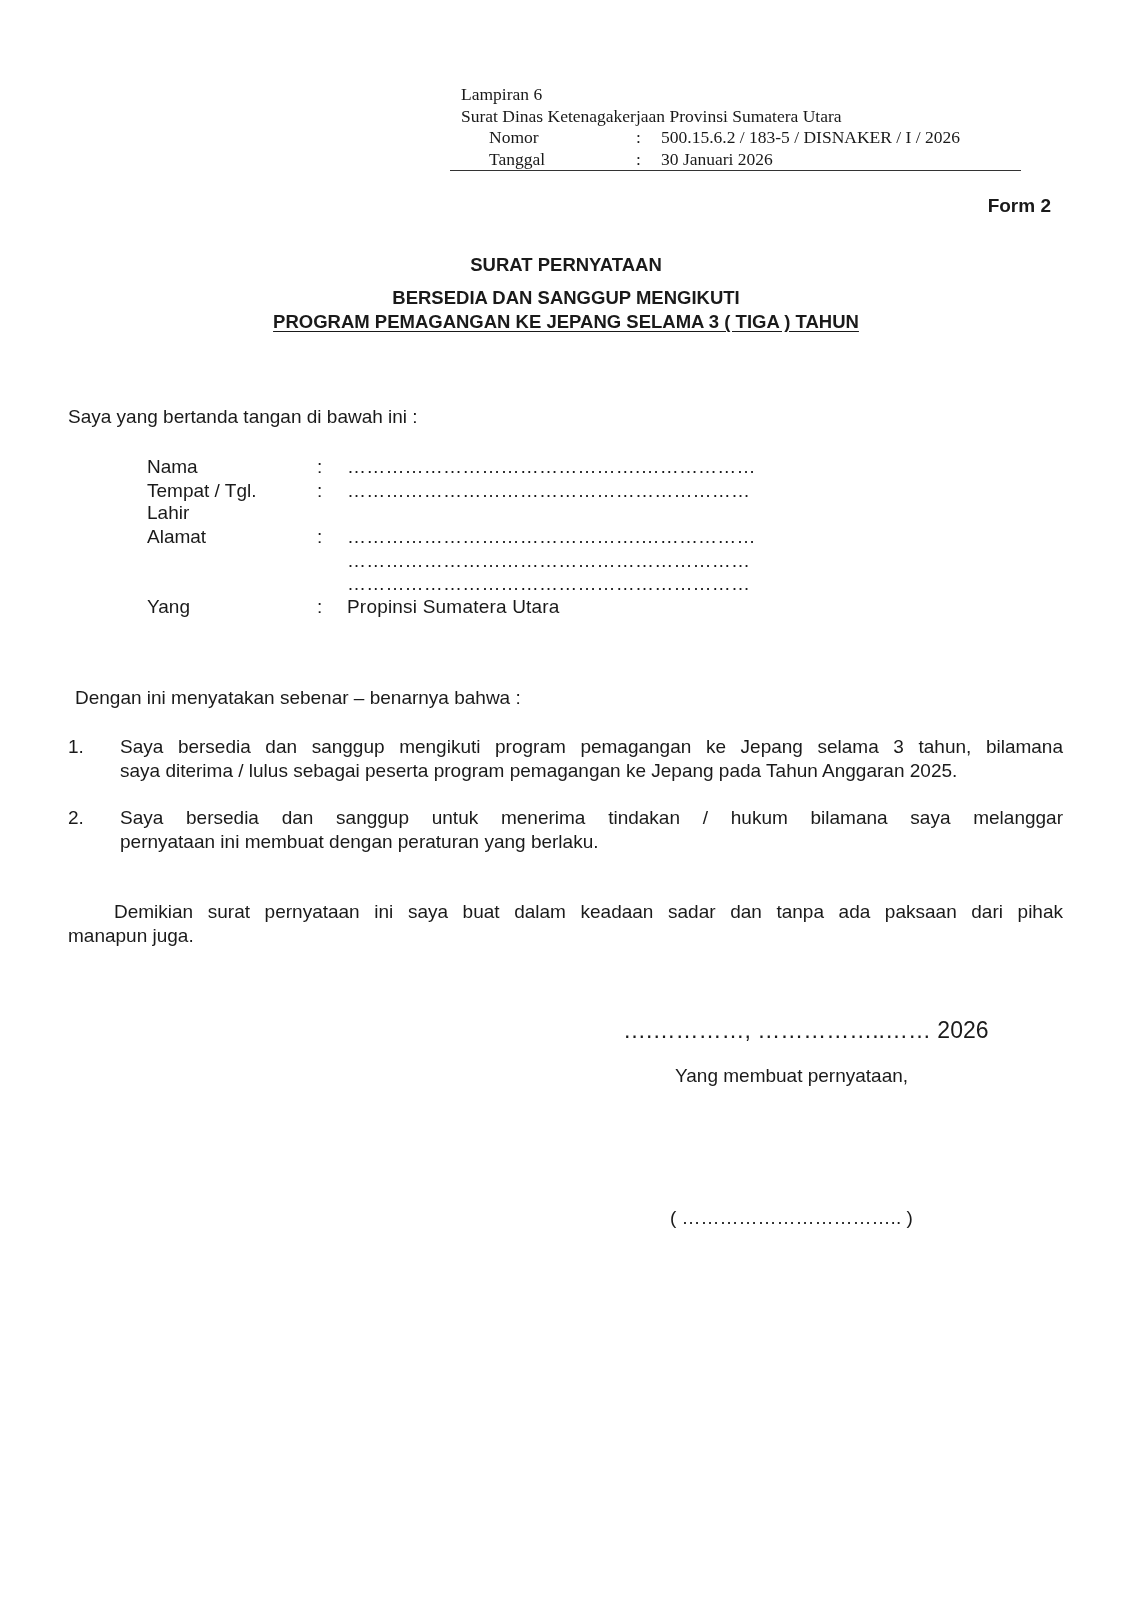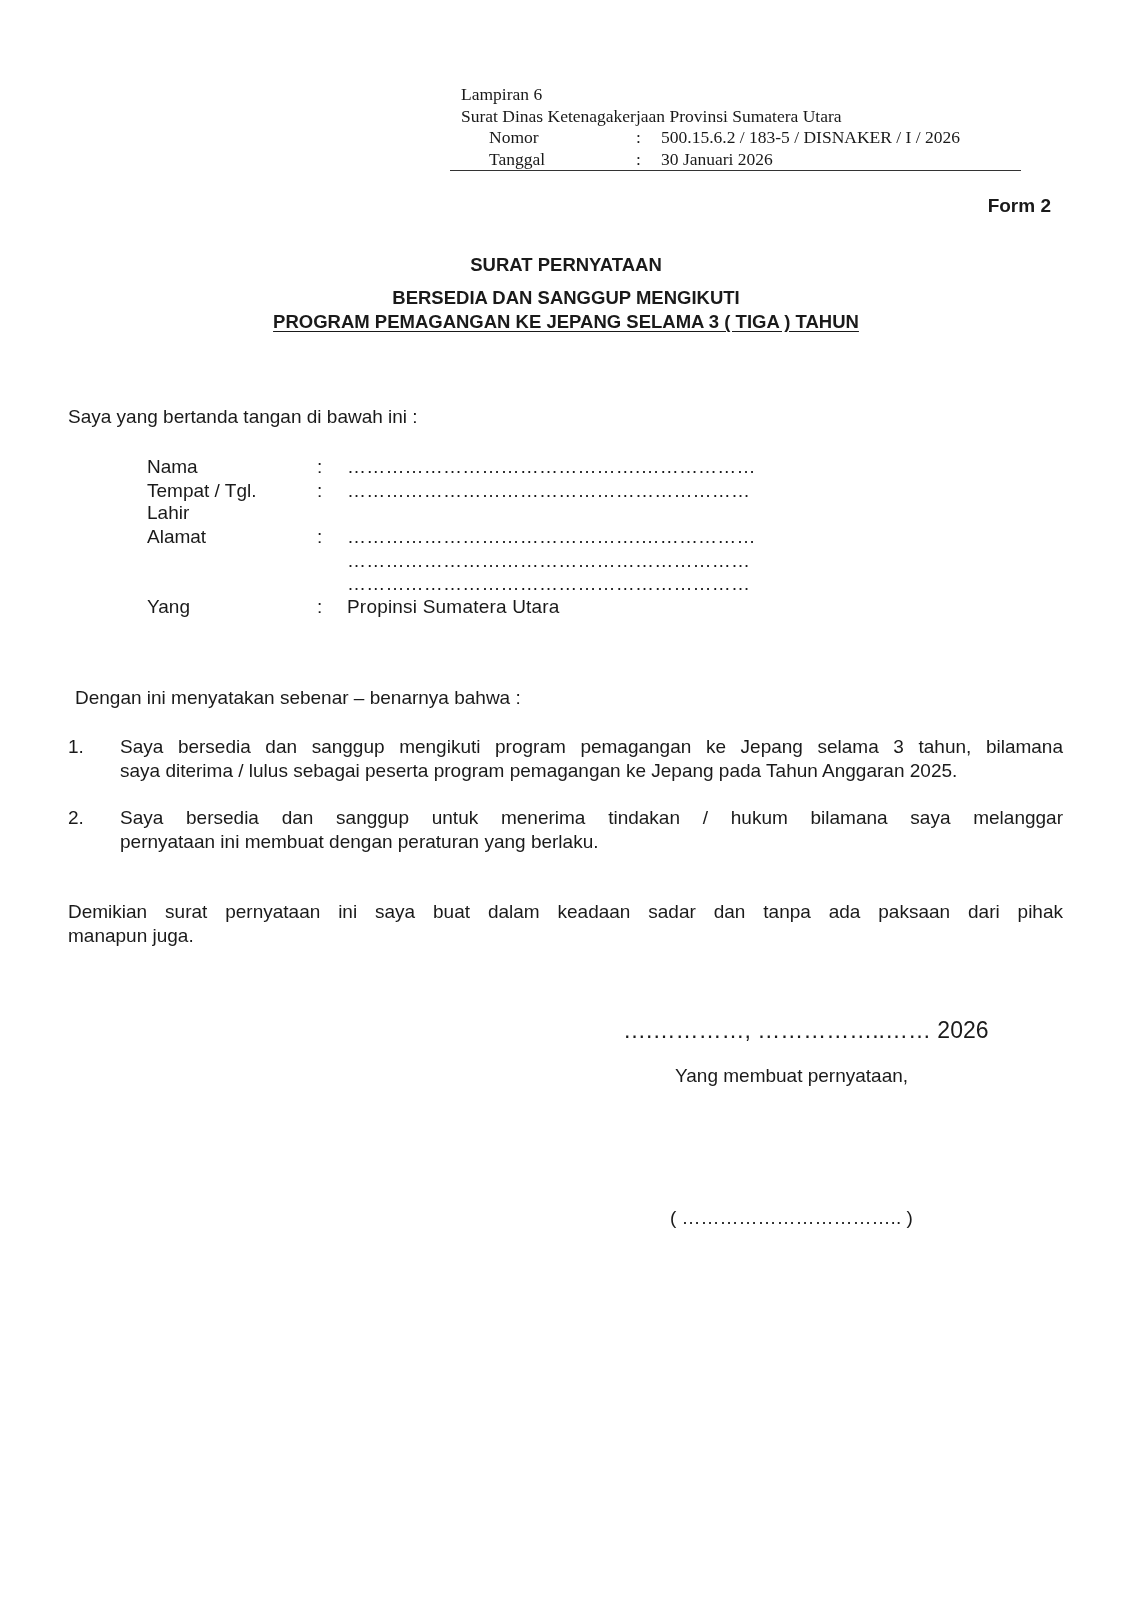--- a/index.html
+++ b/index.html
@@ -32,21 +32,21 @@
 
     .declare { left: 68px; top: 686px; margin-left: 7px; }
 
     .item { left: 68px; width: 995px; font-size: 19px; line-height: 24px; }
     .item .num { position: absolute; left: 0; top: 0; }
     .item .txt { margin-left: 52px; text-align: justify; text-align-last: left; }
     .item .txt .l1 { display: block; text-align: justify; text-align-last: justify; }
     .item .txt .l2 { display: block; }
 
     .closing { left: 68px; top: 900px; width: 995px; font-size: 19px; line-height: 24px; }
-    .closing .l1 { display: block; text-align: justify; text-align-last: justify; }
+    .closing .l1 { display: block; text-align: justify; text-align-last: justify; margin-left: 46px; }
 
     .dateline { left: 623px; top: 1017px; font-size: 23px; }
     .maker { left: 675px; top: 1065px; font-size: 19px; }
     .sign { left: 670px; top: 1207px; font-size: 19px; }
   </style>
 </head>
 <body>
 
 <div class="abs hdr">
   <div class="line">Lampiran 6</div>

